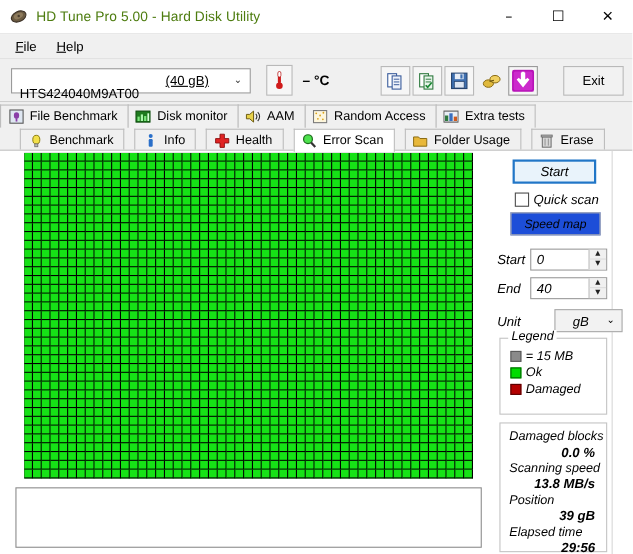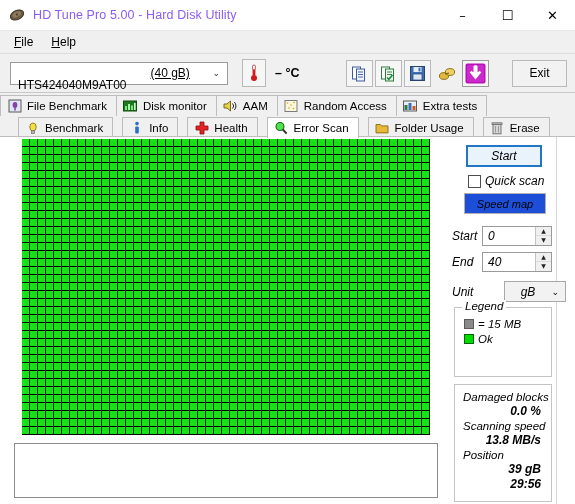--- a/index.html
+++ b/index.html
@@ -28,21 +28,21 @@
   }
   .title-icon {
     margin-left: 9px;
     margin-right: 8px;
     width: 16px;
     height: 16px;
     position: relative;
   }
   .title-text {
     font-size: 12.5px;
-    color: #8b5cf6;
+    color: #4d7c0f;
     letter-spacing: 0.1px;
   }
   .wincontrols {
     position: absolute;
     right: 0;
     top: 0;
     height: 30px;
     display: flex;
   }
   .wc {
@@ -2589,26 +2589,31 @@
     <div class="legend-group">
       <span class="grp-title">Legend</span>
       <div class="leg-item">
         <span class="swatch sw-gray"></span>
         <span>= 15 MB</span>
       </div>
       <div class="leg-item">
         <span class="swatch sw-green"></span>
         <span>Ok</span>
       </div>
+      <div class="leg-item">
+        <span class="swatch sw-red"></span>
+        <span>Damaged</span>
+      </div>
     </div>
 
     <div class="stats-group">
       <div class="stat-label">Damaged blocks</div>
       <div class="stat-value">0.0 %</div>
       <div class="stat-label">Scanning speed</div>
       <div class="stat-value">13.8 MB/s</div>
       <div class="stat-label">Position</div>
       <div class="stat-value">39 gB</div>
+      <div class="stat-label">Elapsed time</div>
       <div class="stat-value">29:56</div>
     </div>
 
   </div>
 </div>
 
 </body></html>

